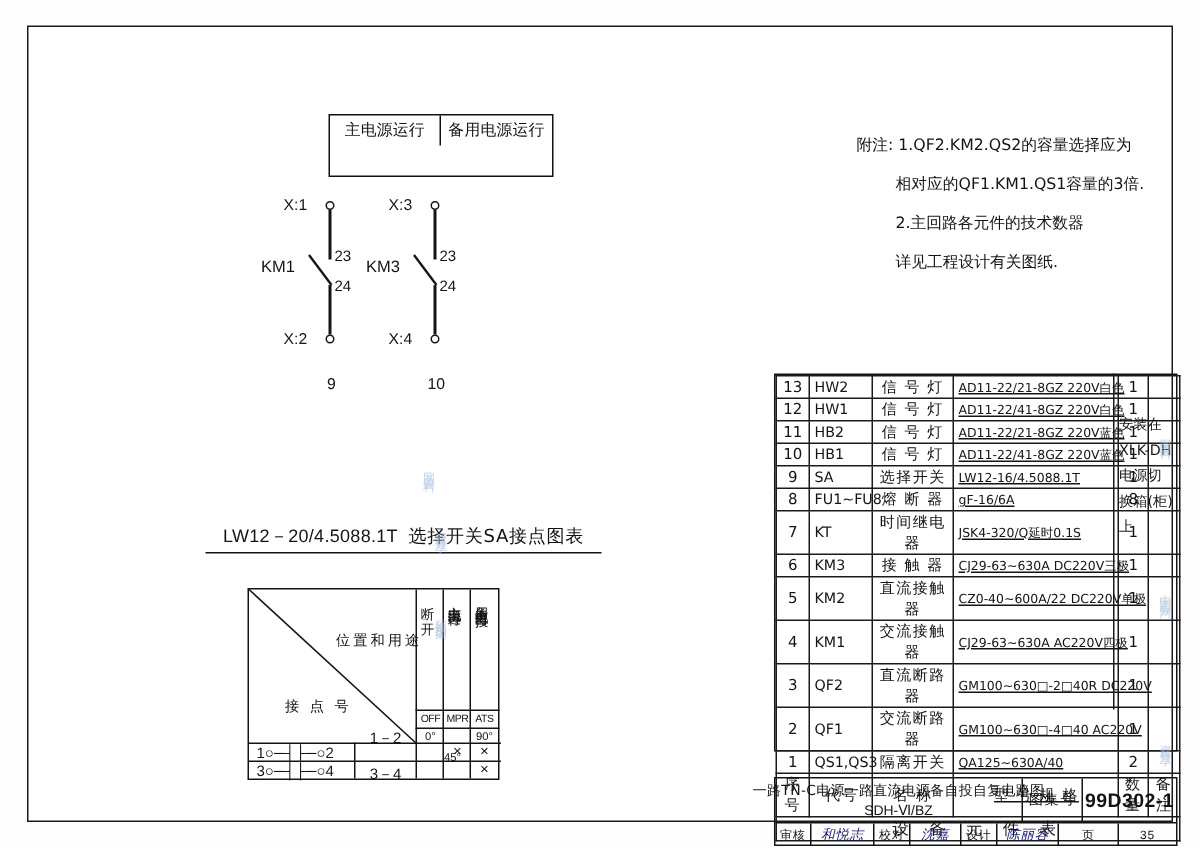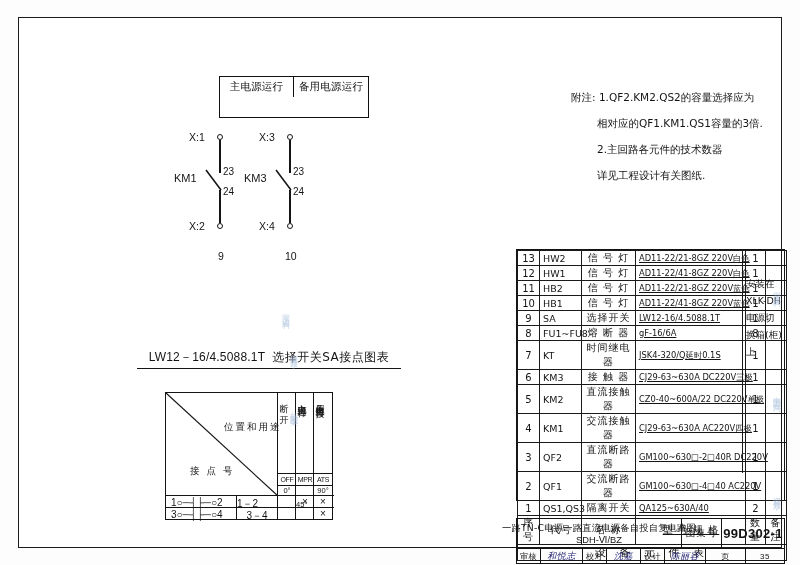--- a/index.html
+++ b/index.html
@@ -220,21 +220,21 @@
       <div class="abs mono aux-num" style="left:274px;top:148px;">23</div>
       <div class="abs mono aux-num" style="left:274px;top:168px;">24</div>
       <div class="abs mono coil-name" style="left:225px;top:154px;">KM3</div>
       <div class="abs wire v-wire" style="left:270px;top:172px;height:33px;"></div>
       <div class="abs circle-term" style="left:268px;top:205px;"></div>
       <div class="abs mono term-label" style="left:240px;top:202px;">X:4</div>
       <div class="abs mono branch-num" style="left:266px;top:232px;">10</div>
     </div>
 
     <div id="sa-caption" class="abs cn nosel">
-      <span class="model mono">LW12－16/4.5088.1T</span><span class="desc">选择开关SA接点图表</span>
+      <span class="model mono">LW12－20/4.5088.1T</span><span class="desc">选择开关SA接点图表</span>
     </div>
 
     <div id="sa-table" class="abs nosel">
 
       <svg class="abs sa-diag" style="left:0;top:0;width:112px;height:103px;" viewBox="0 0 112 103" preserveAspectRatio="none">
         <line x1="0" y1="0" x2="112" y2="103" stroke="#151515" stroke-width="1.1"></line>
       </svg>
 
       <div class="abs cn lbl" style="left:58px;top:28px;">位置和用途</div>
       <div class="abs cn lbl" style="left:24px;top:72px;">接 点 号</div>
@@ -256,21 +256,21 @@
 
       <div class="abs grid-line" style="left:111px;top:92px;width:56px;height:1px;"></div>
       <div class="abs mono deg-lbl" style="left:112px;top:93px;width:18px;text-align:center;">0°</div>
       <div class="abs mono deg-lbl" style="left:130px;top:93px;width:18px;text-align:left;margin-top:14px;">45°</div>
       <div class="abs mono deg-lbl" style="left:148px;top:93px;width:18px;text-align:center;">90°</div>
 
       <div class="abs grid-line" style="left:0;top:102px;width:168px;height:1px;"></div>
       <div class="abs grid-line" style="left:0;top:114px;width:168px;height:1px;"></div>
 
       <div class="abs mono cnum" style="left:5px;top:104px;">1○─┤├─○2</div>
-      <div class="abs mono cnum" style="left:71px;top:104px;width:40px;text-align:left;">1－2</div>
+      <div class="abs mono cnum" style="left:71px;top:92px;width:40px;text-align:center;">1－2</div>
       <div class="abs mono xmark" style="left:112px;top:103px;width:18px;text-align:center;"></div>
       <div class="abs mono xmark" style="left:130px;top:103px;width:18px;text-align:center;">×</div>
       <div class="abs mono xmark" style="left:148px;top:103px;width:18px;text-align:center;">×</div>
 
       <div class="abs mono cnum" style="left:5px;top:116px;">3○─┤├─○4</div>
       <div class="abs mono cnum" style="left:71px;top:116px;width:40px;text-align:center;">3－4</div>
       <div class="abs mono xmark" style="left:112px;top:115px;width:18px;text-align:center;"></div>
       <div class="abs mono xmark" style="left:130px;top:115px;width:18px;text-align:center;"></div>
       <div class="abs mono xmark" style="left:148px;top:115px;width:18px;text-align:center;">×</div>
     </div>

